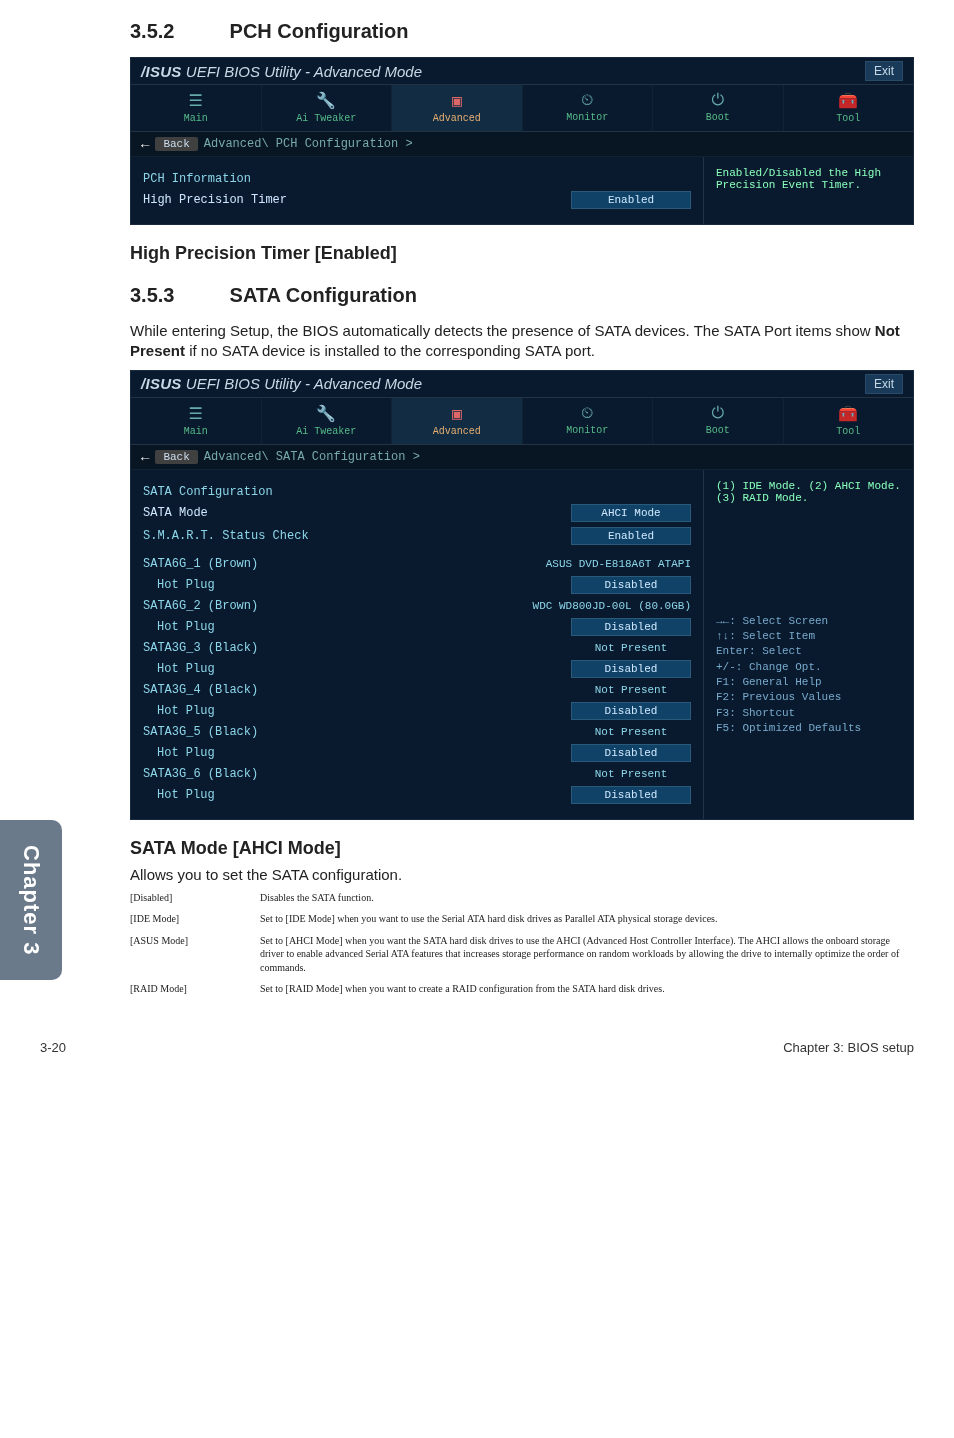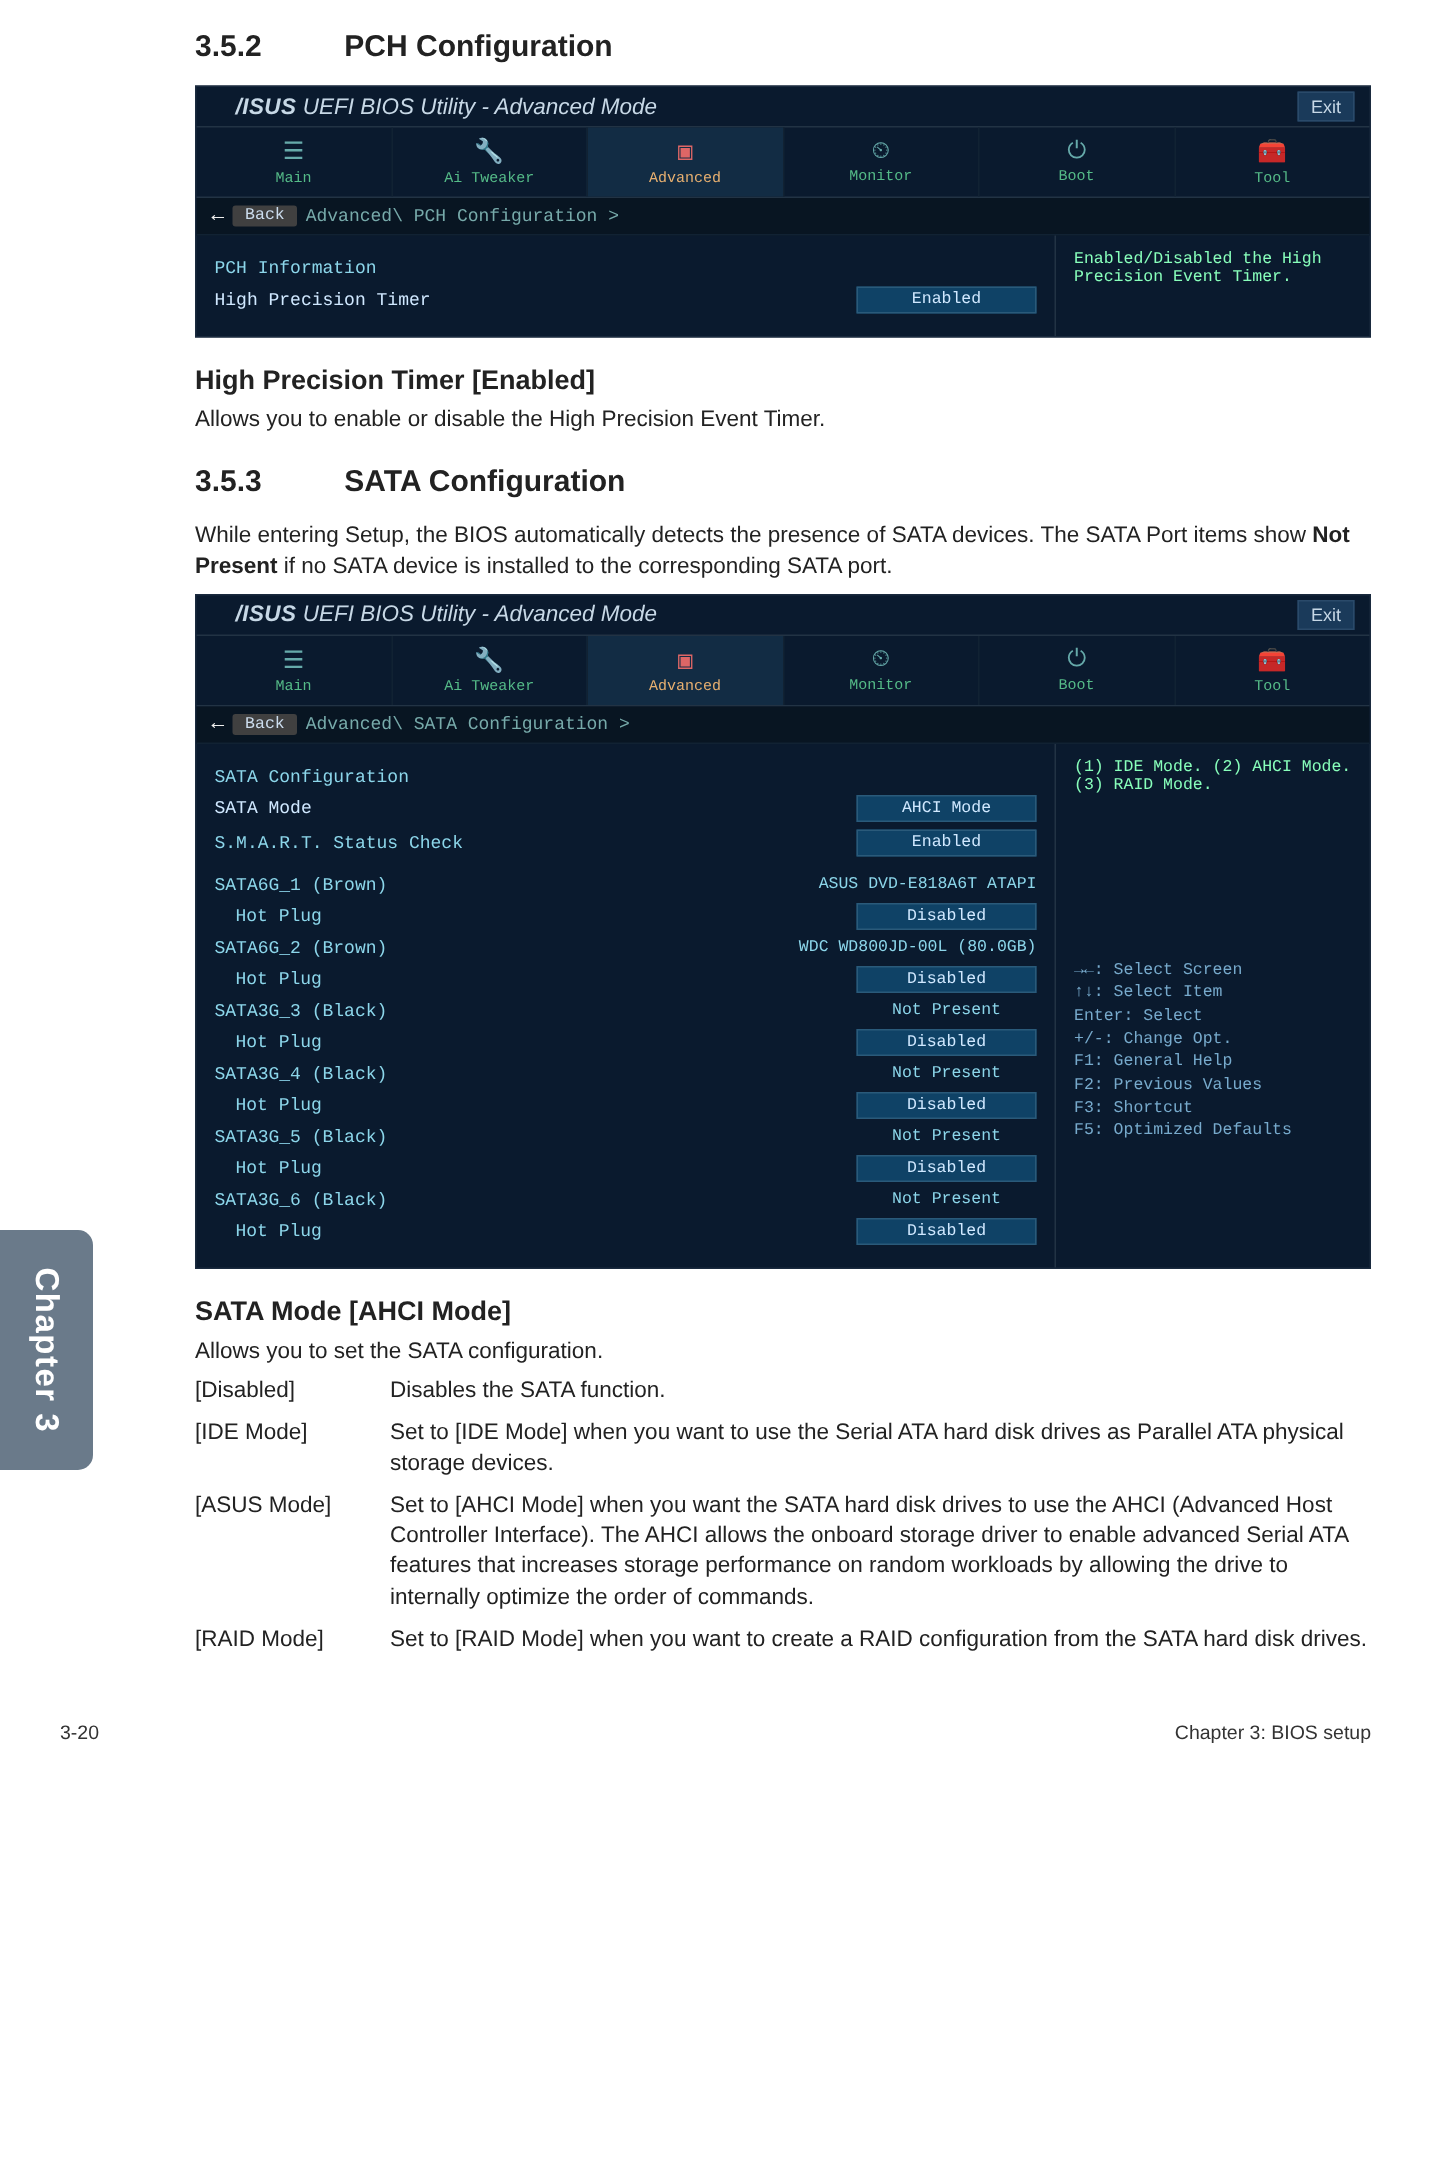--- a/index.html
+++ b/index.html
@@ -46,21 +46,20 @@
     }
     .bios .titlebar {
       display: flex;
       justify-content: space-between;
       align-items: center;
       padding: 3px 10px;
       color: #c7d8e6;
       font-family: Arial, sans-serif;
       font-style: italic;
       font-size: 15px;
-      margin-left: 16px;
     }
     .bios .titlebar .brand { font-weight: bold; letter-spacing: 0.3px; }
     .bios .titlebar .exit {
       background: #1a3a5a; color: #c7d8e6;
       padding: 2px 8px; font-size: 12px; font-style: normal;
       border: 1px solid #2a4a6a;
     }
     .tabs { display: flex; border-top: 1px solid #234; border-bottom: 1px solid #234; }
     .tab { flex: 1; text-align: center; padding: 6px 2px; border-left: 1px solid #123; }
     .tab:first-child { border-left: none; }
@@ -81,21 +80,21 @@
     .row { display: flex; align-items: center; margin: 5px 0; }
     .row .lbl { flex: 1; color: #8cd6ea; }
     .row .val {
       background: #0f4266; color: #d0e8ff; padding: 2px 8px; min-width:120px; text-align:center;
       border: 1px solid #2a5a7a; font-size:11px;
     }
     .row .plain { color:#8cd6ea; min-width:120px; text-align:center; font-size:11px; }
     .grp { margin-top: 12px; }
     .hotkeys { color:#7ac; line-height:1.4; font-size:11px; }
     .hotkeys div { white-space: nowrap; }
-    table.defs { font-size: 15px; line-height:1.35; border-collapse: collapse; }
+    table.defs { font-size: 10px; line-height:1.35; border-collapse: collapse; font-family: Liberation Serif, serif; }
     table.defs td { vertical-align: top; padding: 4px 0; }
     table.defs td.term { width: 130px; }
     .title-asus { font-weight:bold; font-style:italic; }
     .footer {
       display:flex; justify-content:space-between; font-size:13px; padding: 10px 40px 18px 40px;
       color:#333;
     }
   </style>
 </head>
 <body>
@@ -142,21 +141,20 @@
           <span class="val">Enabled</span>
         </div>
       </div>
       <div class="sidehelp">
         <div>Enabled/Disabled the High Precision Event Timer.</div>
       </div>
     </div>
   </div>
 
   <div class="subhead">High Precision Timer [Enabled]</div>
-  <div class="para">Allows you to enable or disable the High Precision Event Timer.</div>
 
   <div class="heading">
     <span class="num">3.5.3</span>
     <span>SATA Configuration</span>
   </div>
 
   <div class="para">
     <span>While entering Setup, the BIOS automatically detects the presence of SATA devices. The SATA Port items show </span><b>Not Present</b><span> if no SATA device is installed to the corresponding SATA port.</span>
   </div>
 

